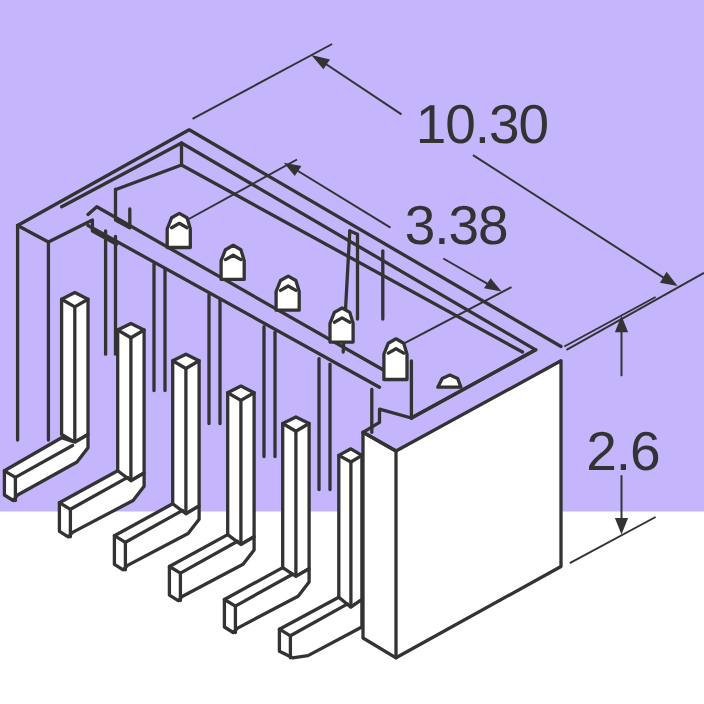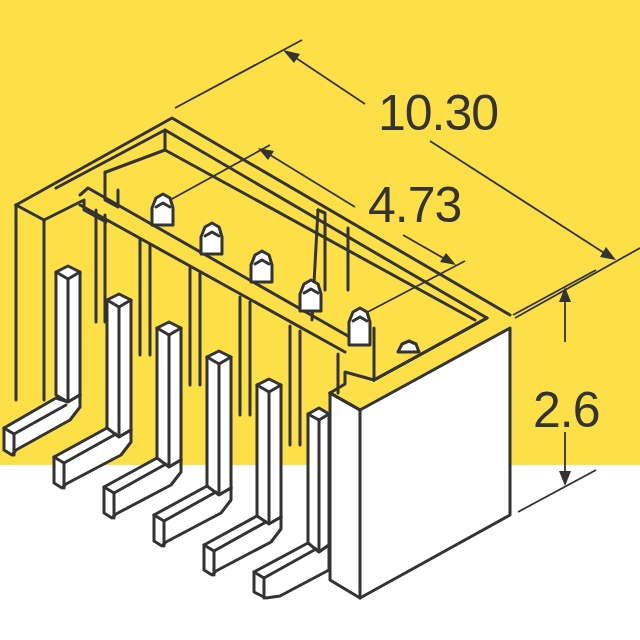--- a/index.html
+++ b/index.html
@@ -1,17 +1,17 @@
 <!DOCTYPE html>
 <html><head>
   <meta charset="utf-8">
   <style>
     html, body { margin: 0; padding: 0; background: #ffffff; }
     body { width: 640px; height: 640px; overflow: hidden; }
-    .canvas { position: relative; width: 640px; height: 465px; background: #fde047; }
+    .canvas { position: relative; width: 640px; height: 465px; background: #c4b5fd; }
     svg { position: absolute; left: 0; top: 0; }
     .ln { stroke: #333333; stroke-width: 3; fill: none; stroke-linejoin: round; stroke-linecap: round; }
     .lw { stroke: #333333; stroke-width: 3; fill: #ffffff; stroke-linejoin: round; }
     .dim { stroke: #333333; stroke-width: 1.8; fill: none; }
     .arr { fill: #333333; stroke: none; }
     .dim-label {
       position: absolute;
       font-family: "Liberation Sans", sans-serif;
       color: #333333;
       font-size: 50px;
@@ -168,15 +168,15 @@
         <polyline class="ln" points="308,414 319,420 329,414"></polyline>
         <polyline class="ln" points="319,420 319,552"></polyline>
         <polygon class="lw" points="254,572 308,543 319,552 329,545 329,570 280,596 266,598 254,592"></polygon>
         <polyline class="ln" points="254,572 264,578 316,549"></polyline>
         <polyline class="ln" points="264,578 264,598"></polyline>
       </g>
     </g>
   </svg>
 
   <div class="dim-label" style="left:378px; top:88px;">10.30</div>
-  <div class="dim-label" style="left:368px; top:180px;">4.73</div>
+  <div class="dim-label" style="left:368px; top:180px;">3.38</div>
   <div class="dim-label" style="left:533px; top:385px;">2.6</div>
 </div>
 
 </body></html>

